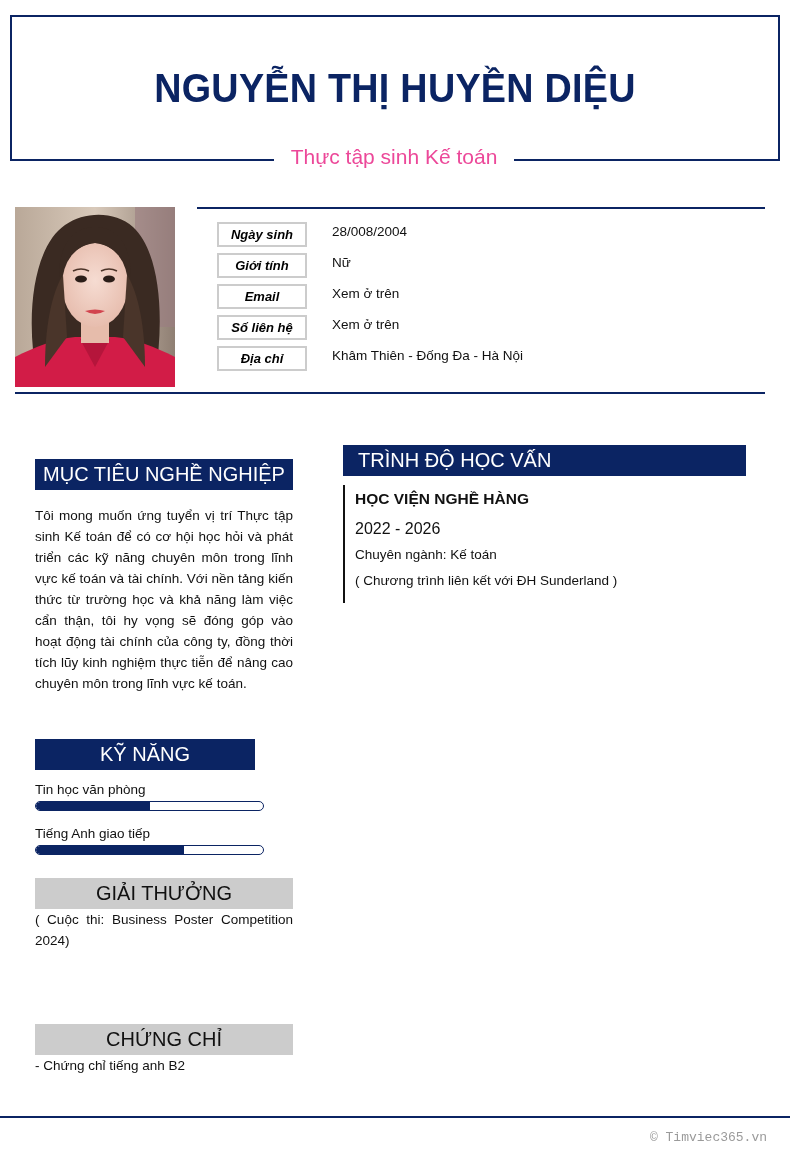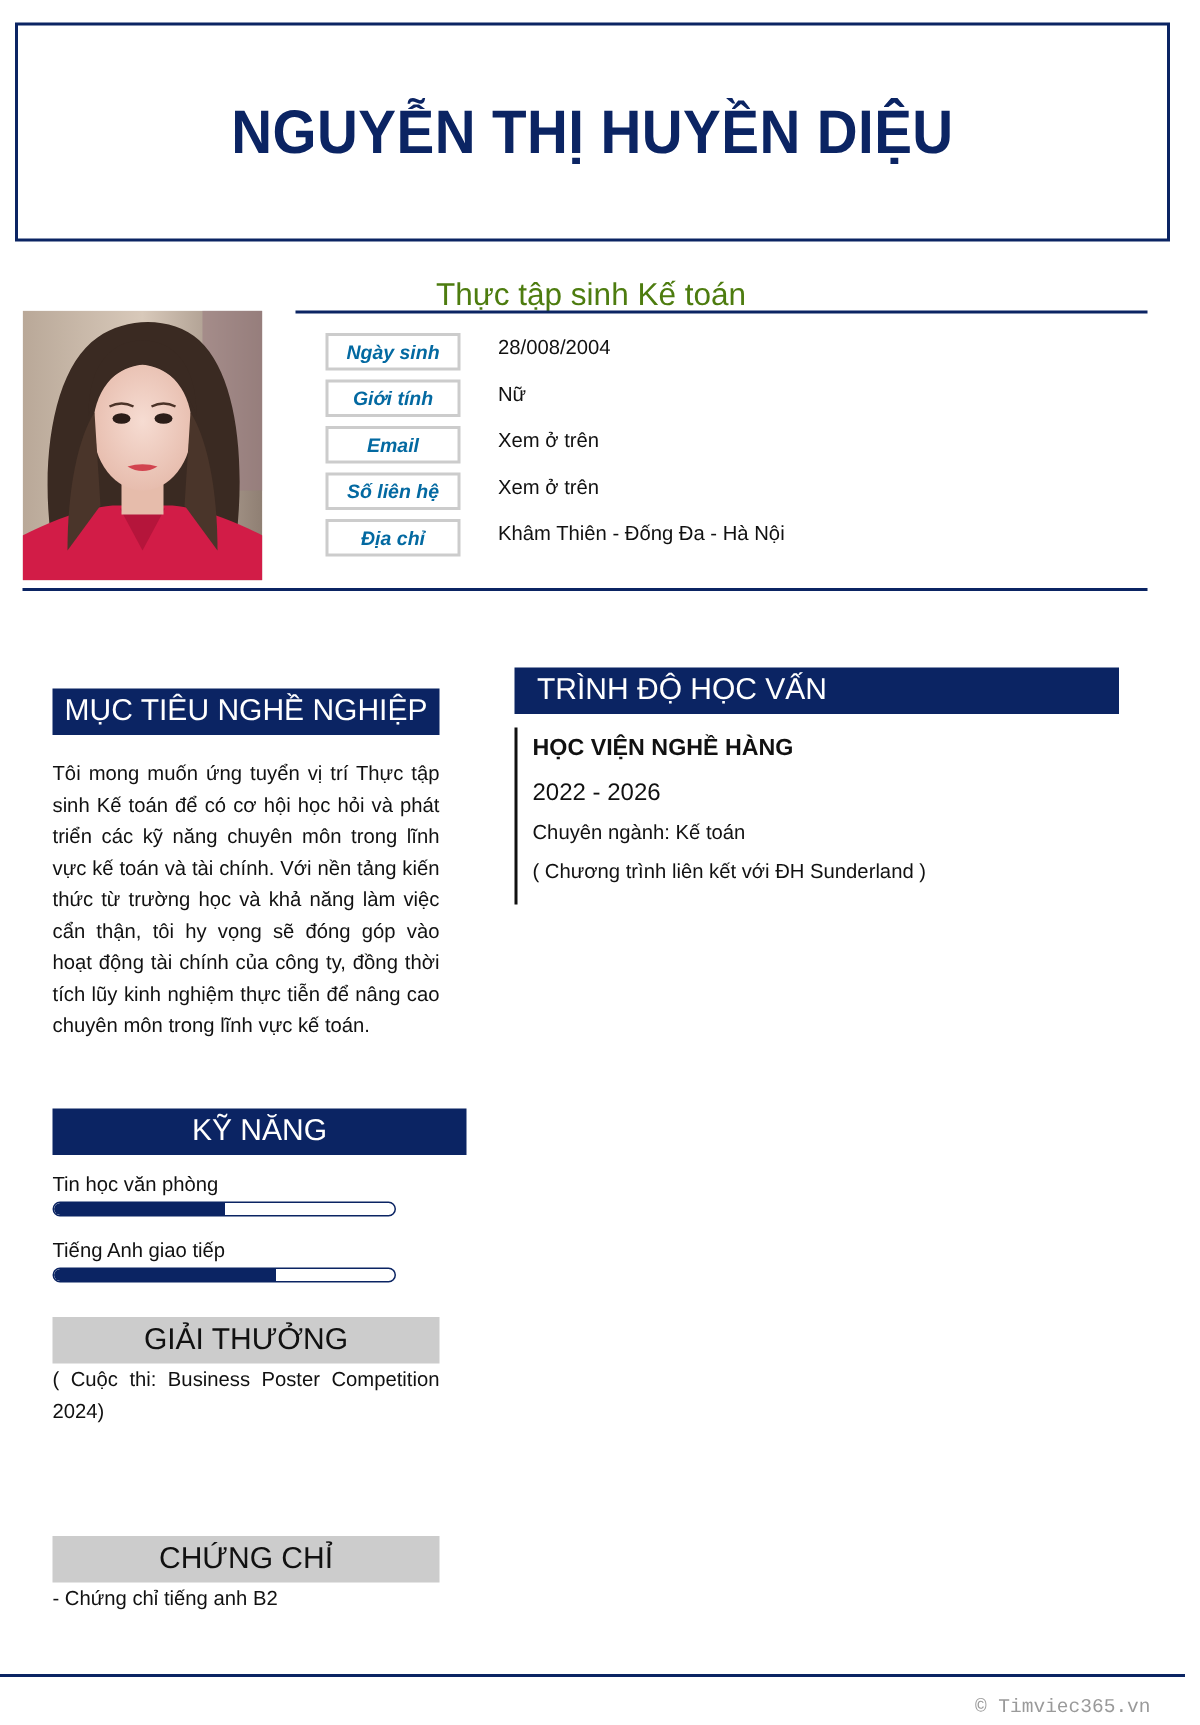--- a/index.html
+++ b/index.html
@@ -5,30 +5,30 @@
   html, body { margin: 0; padding: 0; background: #ffffff; }
   body { width: 800px; height: 1150px; position: relative; overflow: hidden;
          font-family: "Liberation Sans", "DejaVu Sans", sans-serif; color: #111; }
 
   .header-box { position: absolute; left: 10px; top: 15px; width: 766px; height: 142px;
                 border: 2px solid #0b2463; }
   .name { position: absolute; left: 0; right: 0; top: 48px; text-align: center;
           font-size: 41px; font-weight: bold; color: #0b2463; letter-spacing: 0.3px;
           transform: scaleX(0.92); }
   .subtitle { position: absolute; left: 274px; top: 140px; width: 240px; text-align: center;
-              background: #fff; font-size: 21px; color: #4d7c0f; line-height: 34px; margin-top: 40px; }
+              background: #fff; font-size: 21px; color: #ec4899; line-height: 34px; }
 
   .photo { position: absolute; left: 15px; top: 207px; width: 160px; height: 180px; overflow: hidden; }
   .info-top-line { position: absolute; left: 197px; top: 207px; width: 568px; height: 2px; background: #0b2463; }
   .info-bottom-line { position: absolute; left: 15px; top: 392px; width: 750px; height: 2px; background: #0b2463; }
 
   .info-row { position: absolute; left: 217px; height: 24px; }
   .info-label { position: absolute; left: 0; top: 0; width: 86px; height: 21px;
                 border: 2px solid #cccccc; text-align: center; font-size: 13px; line-height: 21px;
-                font-weight: bold; font-style: italic; color: #0369a1; }
+                font-weight: bold; font-style: italic; color: #000000; }
   .info-value { position: absolute; left: 115px; top: 0; white-space: nowrap; font-size: 13.5px; line-height: 20px; color: #111; }
 
   .sec-head { position: absolute; height: 31px; line-height: 31px; font-size: 20px; text-align: center; }
   .sec-navy { background: #0b2463; color: #fff; }
   .sec-gray { background: #cccccc; color: #111; }
 
   .left-col { position: absolute; left: 35px; width: 258px; }
   .para { font-size: 13.5px; line-height: 21px; text-align: justify; color: #111; margin: 0; }
 
   .skill-label { position: absolute; left: 35px; font-size: 13.5px; color: #111; }
@@ -112,21 +112,21 @@
   <div class="info-value">Khâm Thiên -  Đống Đa - Hà Nội</div>
 </div>
 
 <div class="info-bottom-line"></div>
 
 <div class="sec-head sec-navy" style="left:35px; top:459px; width:258px;">MỤC TIÊU NGHỀ NGHIỆP</div>
 <div class="left-col" style="top:505px;">
   <p class="para">Tôi mong muốn ứng tuyển vị trí Thực tập sinh Kế toán để có cơ hội học hỏi và phát triển các kỹ năng chuyên môn trong lĩnh vực kế toán và tài chính. Với nền tảng kiến thức từ trường học và khả năng làm việc cẩn thận, tôi hy vọng sẽ đóng góp vào hoạt động tài chính của công ty, đồng thời tích lũy kinh nghiệm thực tiễn để nâng cao chuyên môn trong lĩnh vực kế toán.</p>
 </div>
 
-<div class="sec-head sec-navy" style="left:35px; top:739px; width:276px;">KỸ NĂNG</div>
+<div class="sec-head sec-navy" style="left:35px; top:739px; width:220px;">KỸ NĂNG</div>
 
 <div class="skill-label" style="top:782px;">Tin học văn phòng</div>
 <div class="skill-bar" style="top:801px;">
   <div class="skill-fill" style="width:50%;"></div>
 </div>
 
 <div class="skill-label" style="top:826px;">Tiếng Anh giao tiếp</div>
 <div class="skill-bar" style="top:845px;">
   <div class="skill-fill" style="width:65%;"></div>
 </div>

